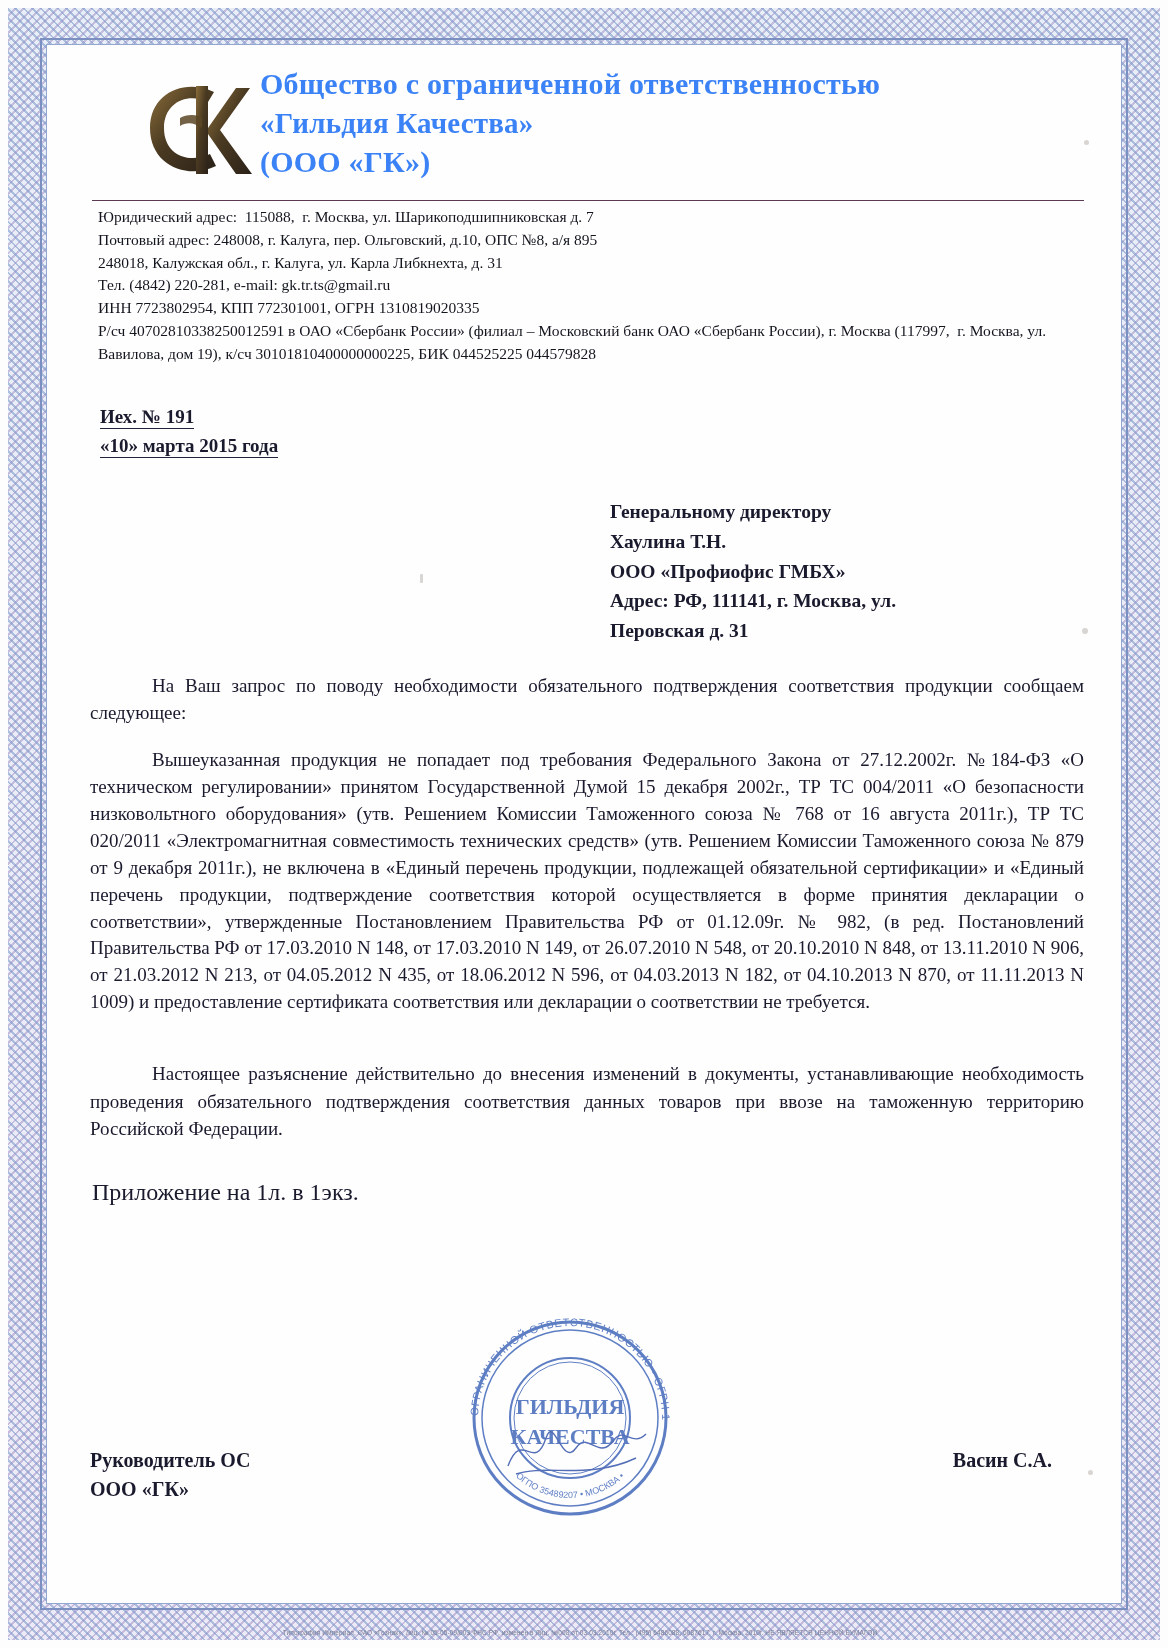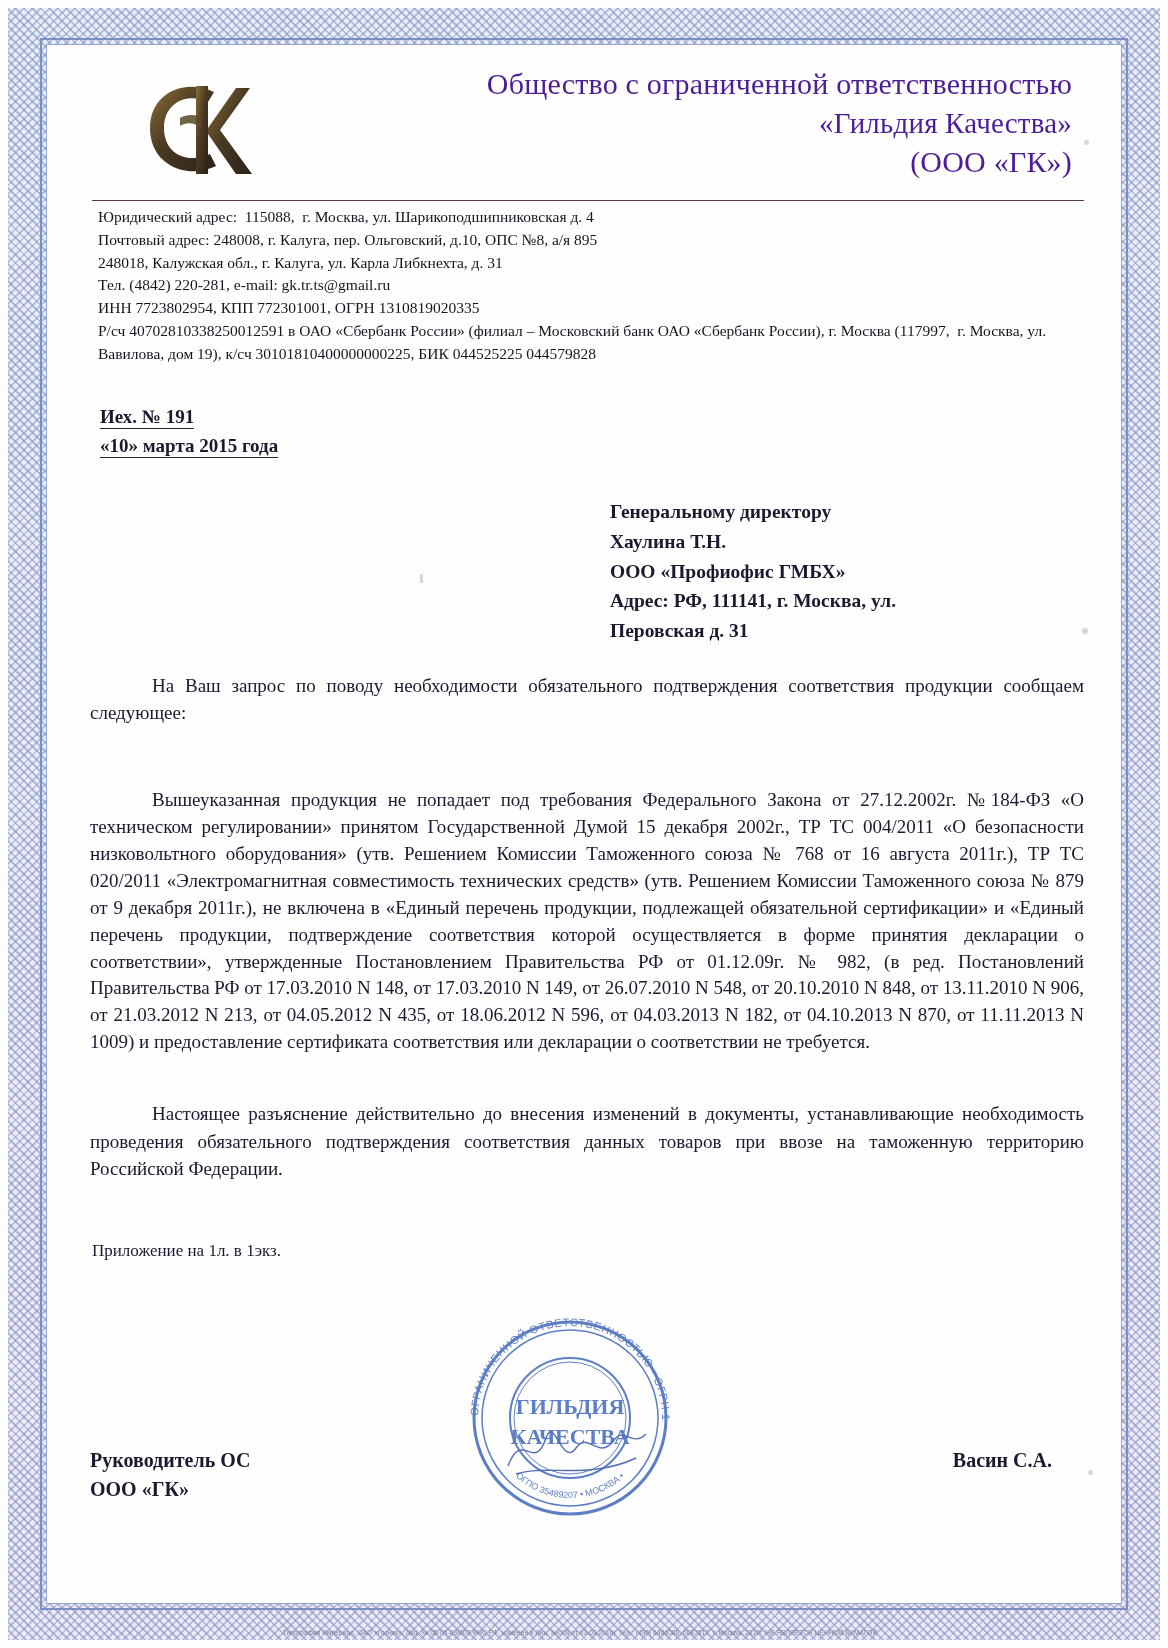--- a/index.html
+++ b/index.html
@@ -78,28 +78,28 @@
     width: 120px;
     height: 120px;
     position: relative;
     flex: 0 0 120px;
     margin-left: 66px;
     margin-top: 6px;
   }
   .logo svg { display:block; }
   .org-title {
     flex: 1;
-    text-align: right;
-    font-weight: normal;
+    text-align: left;
+    font-weight: bold;
     font-size: 30px;
     line-height: 1.32;
     letter-spacing: 0.2px;
     padding-left: 4px;
     padding-right: 28px;
-    color: #4c1d95;
+    color: #3b82f6;
   }
   .org-title .l2 { font-size: 29px; }
   .org-title .l3 { font-size: 30px; }
 
   
   .rule {
     border: none;
     border-top: 1.5px solid #5b3b52;
     margin: 10px 16px 0 22px;
   }
@@ -139,23 +139,23 @@
     line-height: 1.45;
     text-align: justify;
     text-indent: 62px;
     padding: 0 16px 0 20px;
   }
   .para.justified-block {
     text-align: justify;
   }
   .para.tight { line-height: 1.42; }
   .para.no-indent { text-indent: 0; }
-  .p-main { margin-top: 60px; }
+  .p-main { margin-top: 20px; }
   .p-valid { margin-top: 44px; }
-  .p-attach { margin-top: 56px; text-indent: 0; padding-left: 22px; font-size: 17px; }
+  .p-attach { margin-top: 32px; text-indent: 0; padding-left: 22px; font-size: 24px; }
 
   
   .signature {
     position: absolute;
     left: 20px;
     bottom: 92px;
     width: 1000px;
     display: flex;
     justify-content: space-between;
     font-weight: bold;
@@ -252,21 +252,21 @@
       <div class="org-title">
         <div class="l1">Общество с ограниченной ответственностью</div>
         <div class="l2">«Гильдия Качества»</div>
         <div class="l3">(ООО «ГК»)</div>
       </div>
     </div>
 
     <hr class="rule">
 
     <div class="requisites">
-      <div>Юридический адрес:  115088,  г. Москва, ул. Шарикоподшипниковская д. 4</div>
+      <div>Юридический адрес:  115088,  г. Москва, ул. Шарикоподшипниковская д. 7</div>
       <div>Почтовый адрес: 248008, г. Калуга, пер. Ольговский, д.10, ОПС №8, а/я 895</div>
       <div>248018, Калужская обл., г. Калуга, ул. Карла Либкнехта, д. 31</div>
       <div>Тел. (4842) 220-281, e-mail: gk.tr.ts@gmail.ru</div>
       <div>ИНН 7723802954, КПП 772301001, ОГРН 1310819020335</div>
       <div>Р/сч 40702810338250012591 в ОАО «Сбербанк России» (филиал – Московский банк ОАО «Сбербанк России), г. Москва (117997,  г. Москва, ул. Вавилова, дом 19), к/сч 30101810400000000225, БИК 044525225 044579828</div>
     </div>
 
     <div class="outgoing">
       <div><span>Иех. № 191</span></div>
       <div><span>«10» марта 2015 года</span></div>

